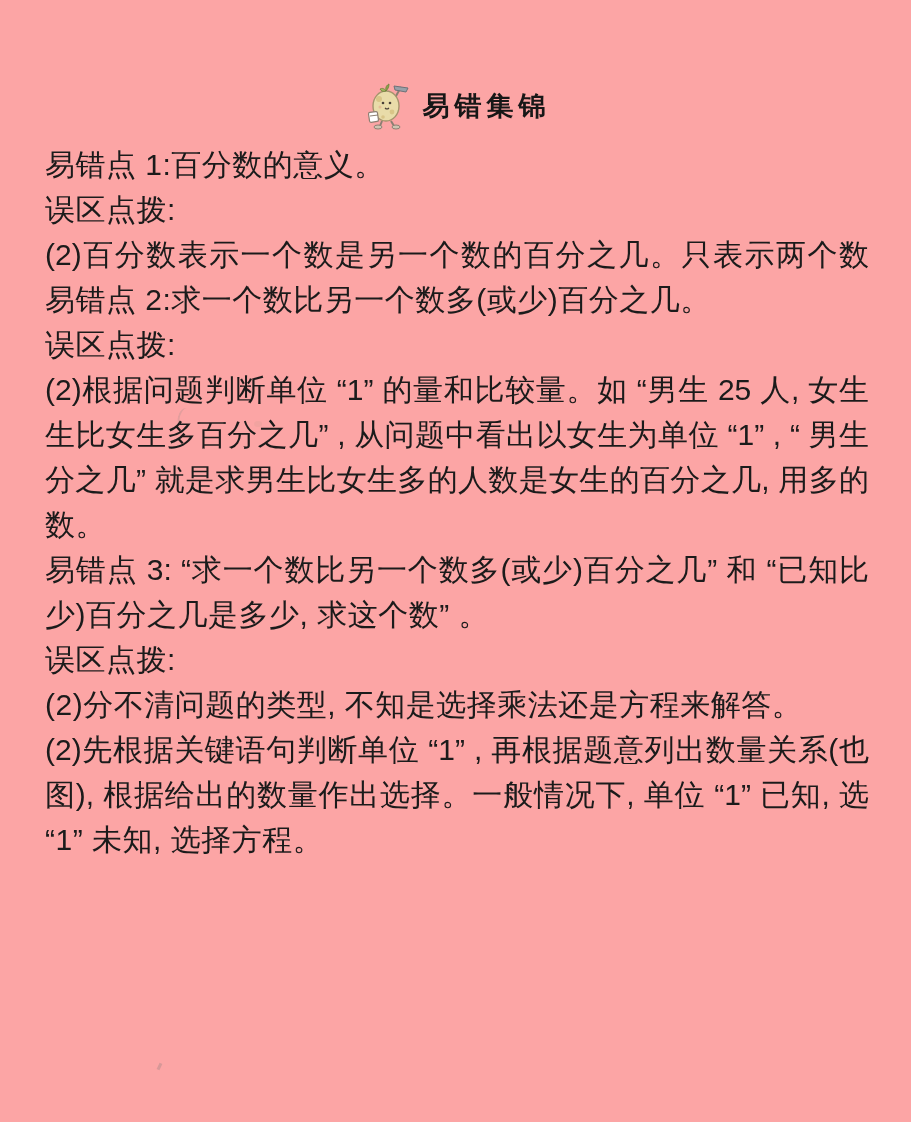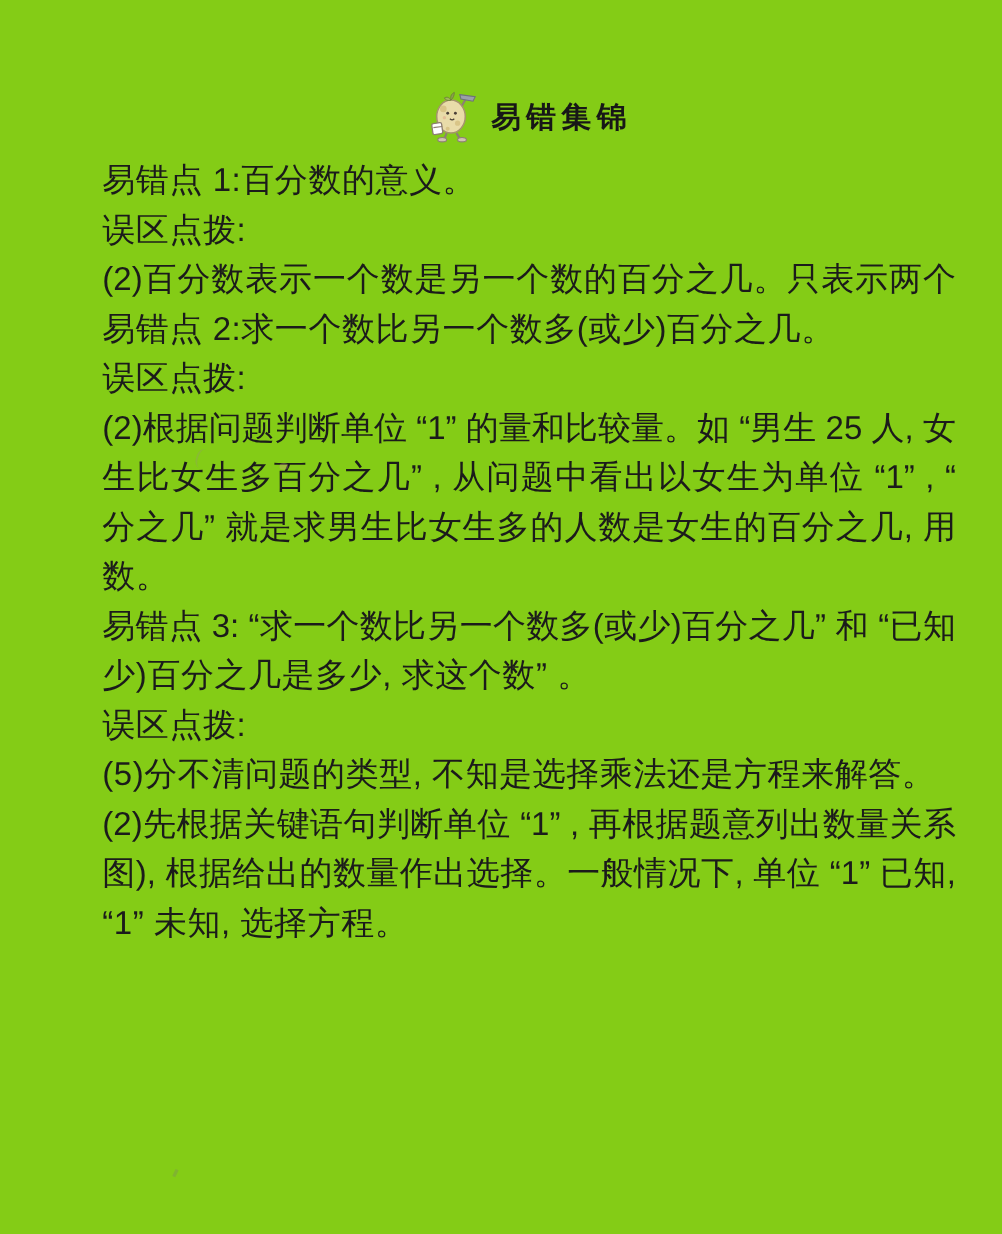--- a/index.html
+++ b/index.html
@@ -11,22 +11,21 @@
     width: 911px;
     height: 1122px;
     position: relative;
     font-family: "Liberation Sans", sans-serif;
     color: #1b1b1b;
     overflow: hidden;
   }
   .page {
     position: absolute;
     inset: 0;
-    background: #84cc16;
-    padding-left: 48px;
+    background: #fca5a5;
   }
   .title-row {
     margin-top: 80px;
     height: 52px;
     display: flex;
     justify-content: center;
     align-items: center;
     gap: 10px;
   }
   .mascot {
@@ -131,21 +130,21 @@
       <div class="line fill">(2)百分数表示一个数是另一个数的百分之几。只表示两个数(量)之间的倍比</div>
       <div class="line">易错点 2:求一个数比另一个数多(或少)百分之几。</div>
       <div class="line">误区点拨:</div>
       <div class="line fill">(2)根据问题判断单位 “1” 的量和比较量。如 “男生 25 人, 女生 20 人。求男</div>
       <div class="line fill">生比女生多百分之几” , 从问题中看出以女生为单位 “1” , “ 男生比女生多百</div>
       <div class="line fill">分之几” 就是求男生比女生多的人数是女生的百分之几, 用多的人数÷女生人</div>
       <div class="line">数。</div>
       <div class="line fill">易错点 3: “求一个数比另一个数多(或少)百分之几” 和 “已知比一个数多(或</div>
       <div class="line">少)百分之几是多少, 求这个数” 。</div>
       <div class="line">误区点拨:</div>
-      <div class="line">(5)分不清问题的类型, 不知是选择乘法还是方程来解答。</div>
+      <div class="line">(2)分不清问题的类型, 不知是选择乘法还是方程来解答。</div>
       <div class="line fill">(2)先根据关键语句判断单位 “1” , 再根据题意列出数量关系(也可以画出线段</div>
       <div class="line fill">图), 根据给出的数量作出选择。一般情况下, 单位 “1” 已知, 选择乘法;单位</div>
       <div class="line">“1” 未知, 选择方程。</div>
     </div>
 
   <div class="smudge-a"></div>
   <div class="smudge-b"></div>
   <div class="smudge-c"></div>
 </div>
 

